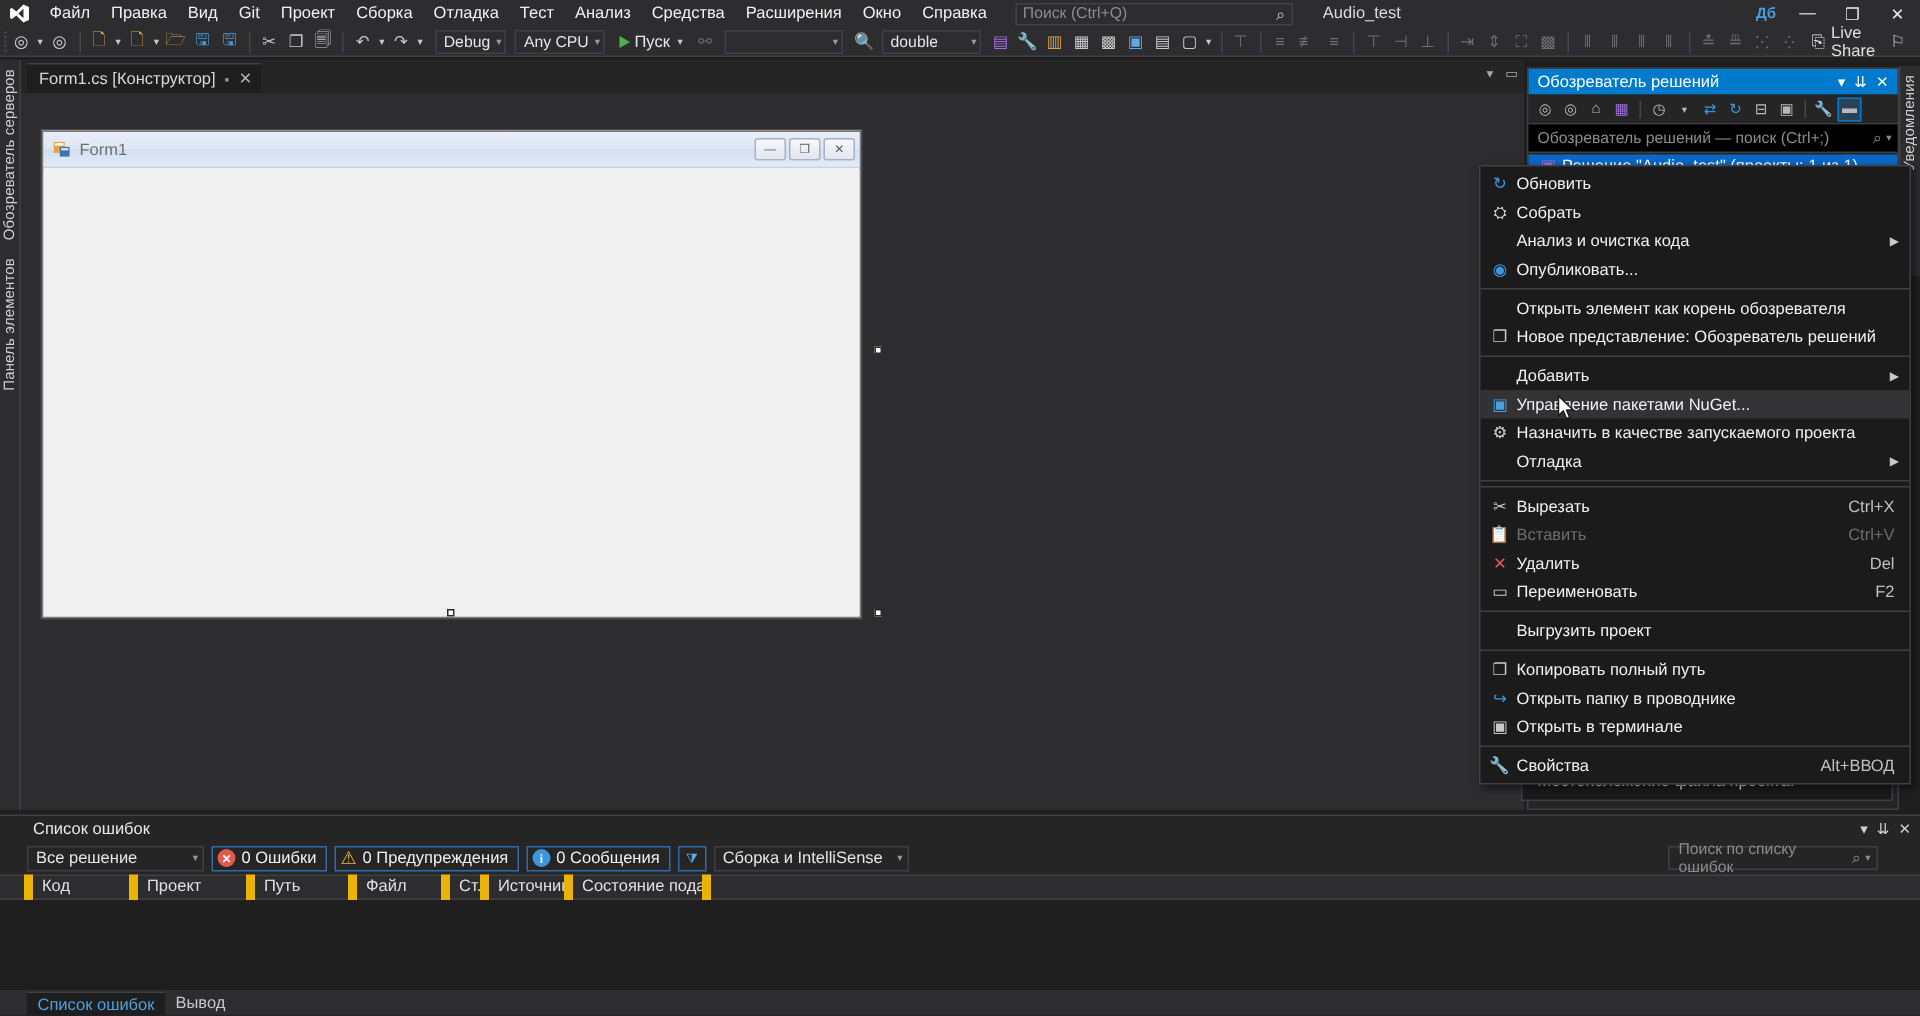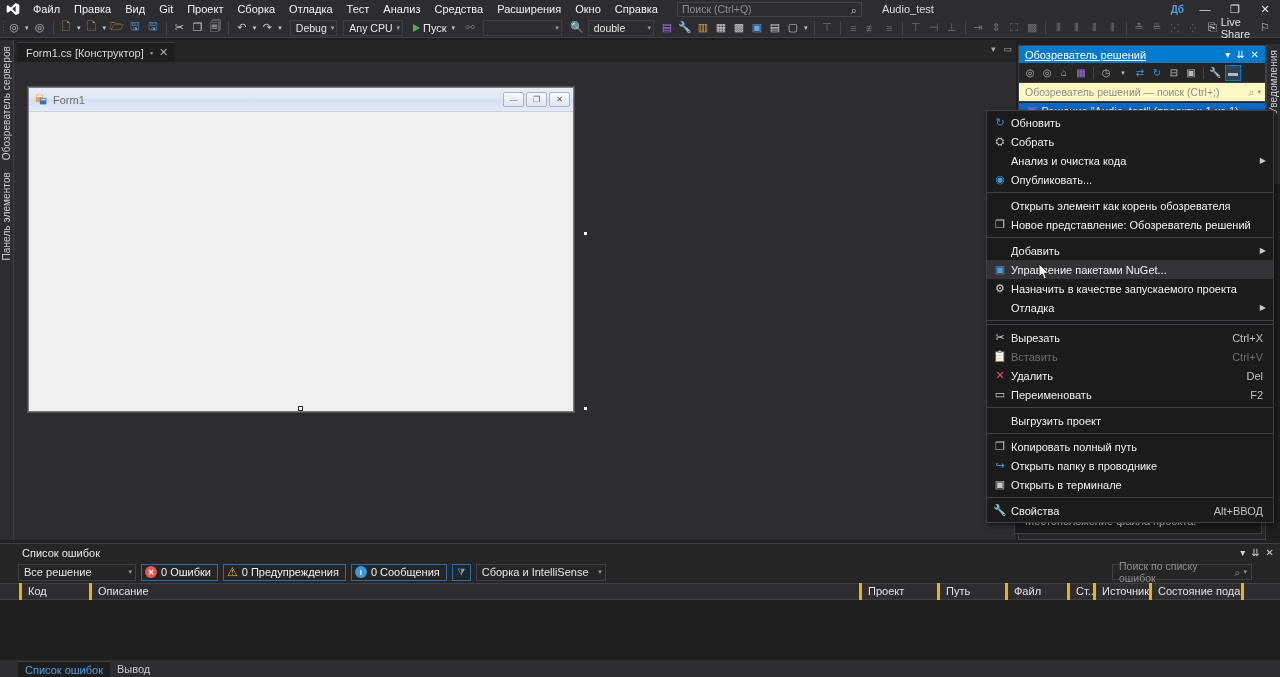--- a/index.html
+++ b/index.html
@@ -135,32 +135,32 @@
 
   
   .solexp {
     position: absolute; right: 14px; top: 45px; width: 248px; height: 495px;
     background: #252526; border: 1px solid #3f3f46;
   }
   .se-head {
     height: 17px; background: #007acc; display: flex; align-items: center;
     padding: 0 3px 0 6px; color: #fff; font-size: 11px;
   }
-  .se-head .t { flex: 1; white-space: nowrap; overflow: hidden; text-decoration: underline; }
+  .se-head .t { flex: 1; white-space: nowrap; overflow: hidden; }
   .se-head .i { padding: 0 3px; font-size: 10px; }
   .se-tools {
     height: 20px; background: #252526; display: flex; align-items: center;
     padding: 0 3px; gap: 1px; border-bottom: 1px solid #3f3f46;
   }
   .se-tb { width: 16px; height: 16px; display:flex;align-items:center;justify-content:center;
      color:#b8b8b8; font-size: 10px;}
   .se-tb.active { border: 1px solid #007acc; background:#2b4156; }
   .se-sep { width:1px; height: 12px; background:#46464a; margin: 0 3px;}
   .se-search {
-    height: 19px; background: #fef9c3; border-bottom: 1px solid #3f3f46;
+    height: 19px; background: #000000; border-bottom: 1px solid #3f3f46;
     display: flex; align-items: center; padding: 0 4px 0 6px;
     color: #8d8d8d; font-size: 10.5px;
   }
   .se-search .sv { flex: 1; }
   .se-tree { padding-top: 1px; }
   .se-row {
     height: 15px; display: flex; align-items: center; padding-left: 8px;
     font-size: 11px; color: #e6e6e6; gap: 4px;
   }
   .se-row.selected { background: #0a69c7; color: #fff; }
@@ -232,21 +232,21 @@
     position: absolute; right: 28px; top: 20px; width: 140px; height: 16px;
     border: 1px solid #3f3f46; background: #252526; display:flex; align-items:center;
     padding: 0 4px 0 6px; font-size: 10.5px; color: #8d8d8d;
   }
   .el-search .sv { flex: 1; }
   .el-cols {
     height: 17px; background: #2d2d30; border-top: 1px solid #3f3f46;
     border-bottom: 1px solid #3f3f46; display: flex; align-items: center;
     font-size: 11px; color: #e0e0e0;
   }
-  .el-col { border-right: 3px solid #eab308; height: 17px; line-height: 17px;
+  .el-col { border-right: 6px solid #eab308; height: 17px; line-height: 17px;
     padding-left: 6px; overflow: hidden; white-space: nowrap; }
   .el-body { height: 61px; background: #1e1e1e; }
 
   
   .bottomtabs {
     position: absolute; left: 0; top: 660px; width: 1280px; height: 17px;
     background: #2d2d30; display: flex; align-items: flex-end; padding-left: 18px;
   }
   .btab {
     height: 16px; line-height: 16px; padding: 0 7px; font-size: 11px; color: #c8c8c8;
@@ -601,21 +601,20 @@
       </div>
     </div>
     <div class="el-search">
       <span class="sv">Поиск по списку ошибок</span>
       <span>⌕</span>
       <span style="font-size:7px;padding-left:3px;">▾</span>
     </div>
     <div class="el-cols" id="el-cols">
         <div class="el-col" style="width: 22px;"></div>
         <div class="el-col" style="width: 70px;">Код</div>
-        <div class="el-col" style="width: 770px;">Описание</div>
         <div class="el-col" style="width: 78px;">Проект</div>
         <div class="el-col" style="width: 68px;">Путь</div>
         <div class="el-col" style="width: 62px;">Файл</div>
         <div class="el-col" style="width: 26px;">Ст...</div>
         <div class="el-col" style="width: 56px;">Источник</div>
         <div class="el-col" style="width: 92px;">Состояние подавл...</div>
       </div>
     <div class="el-body"></div>
   </div>
 

